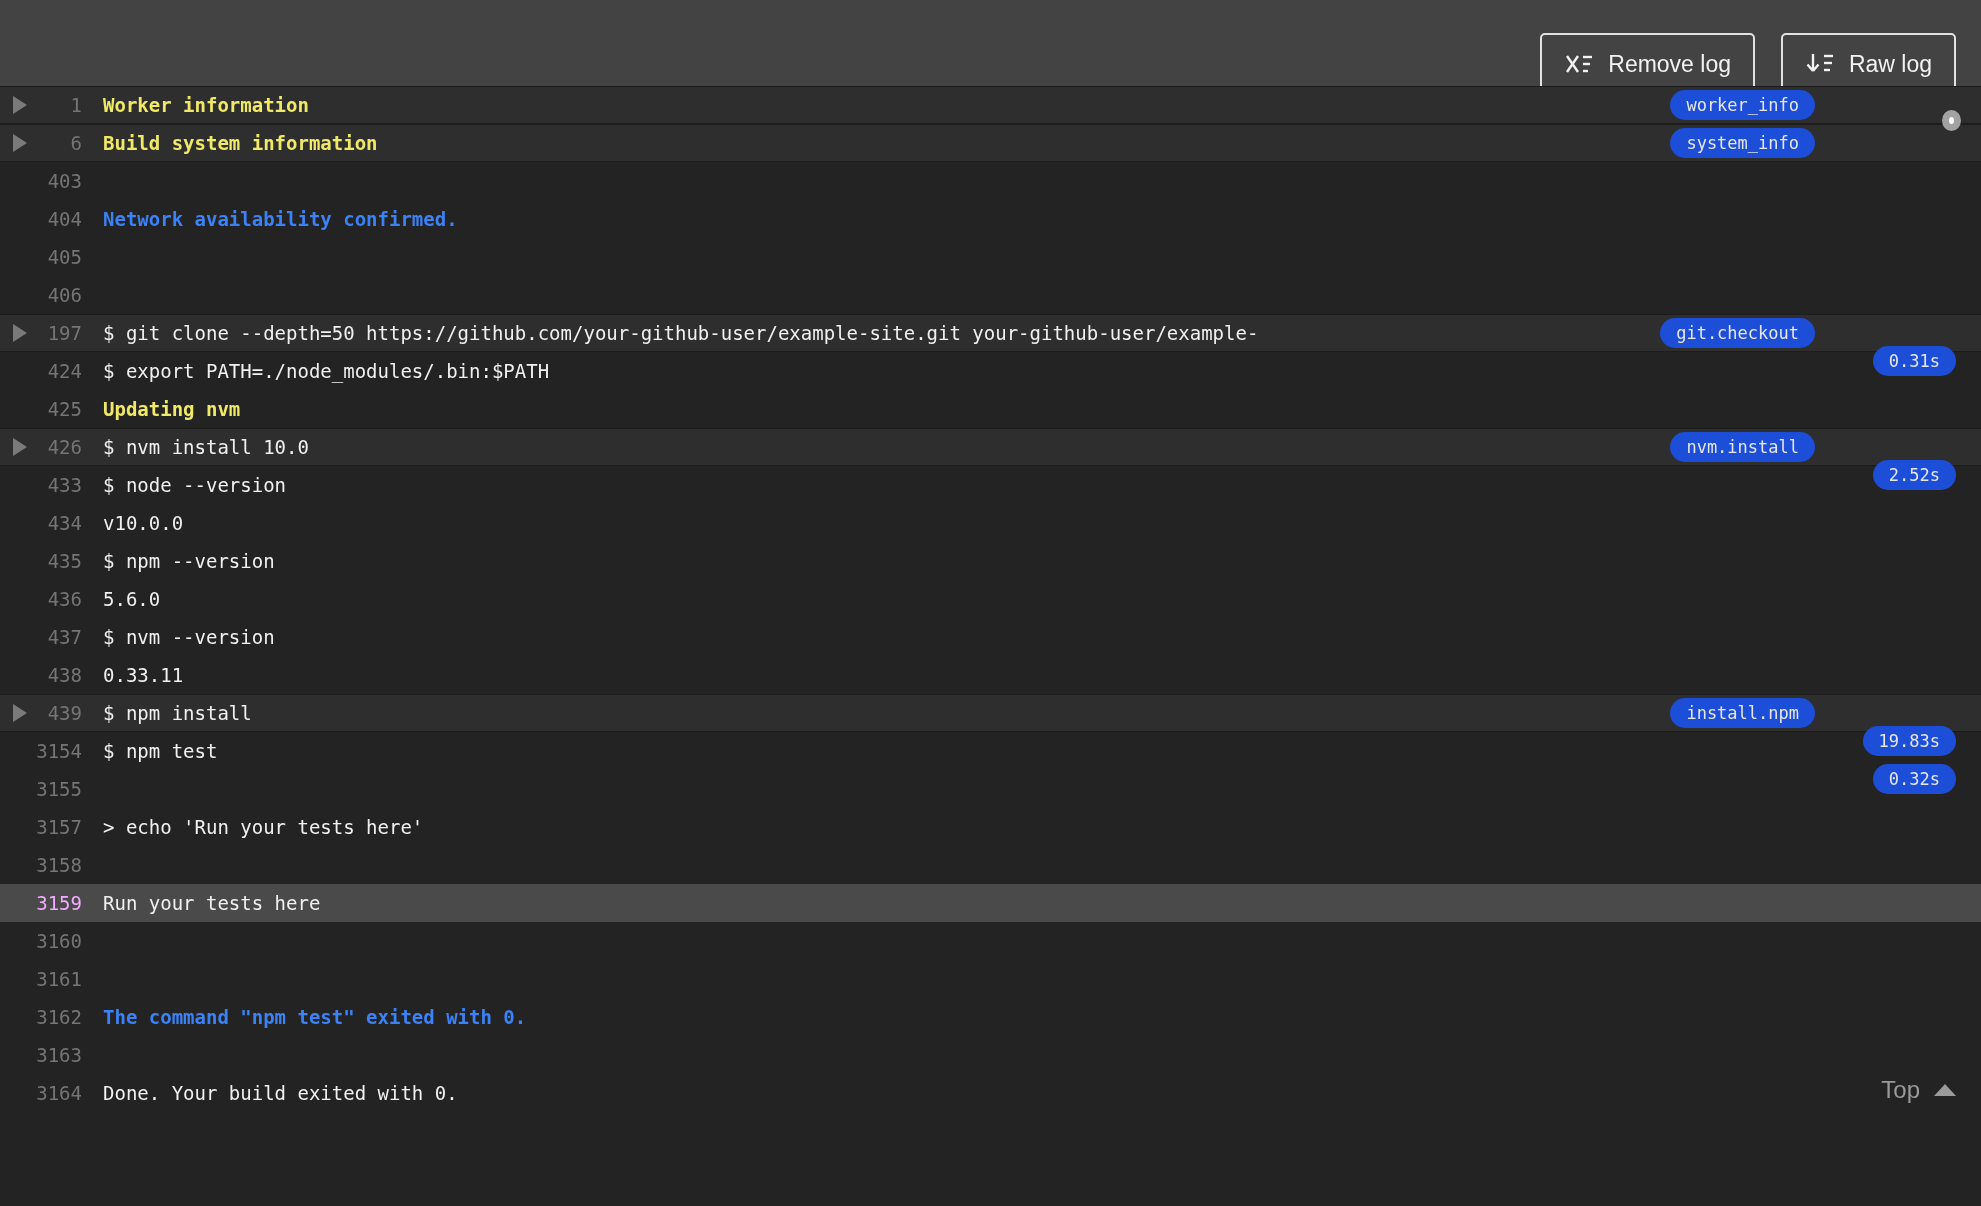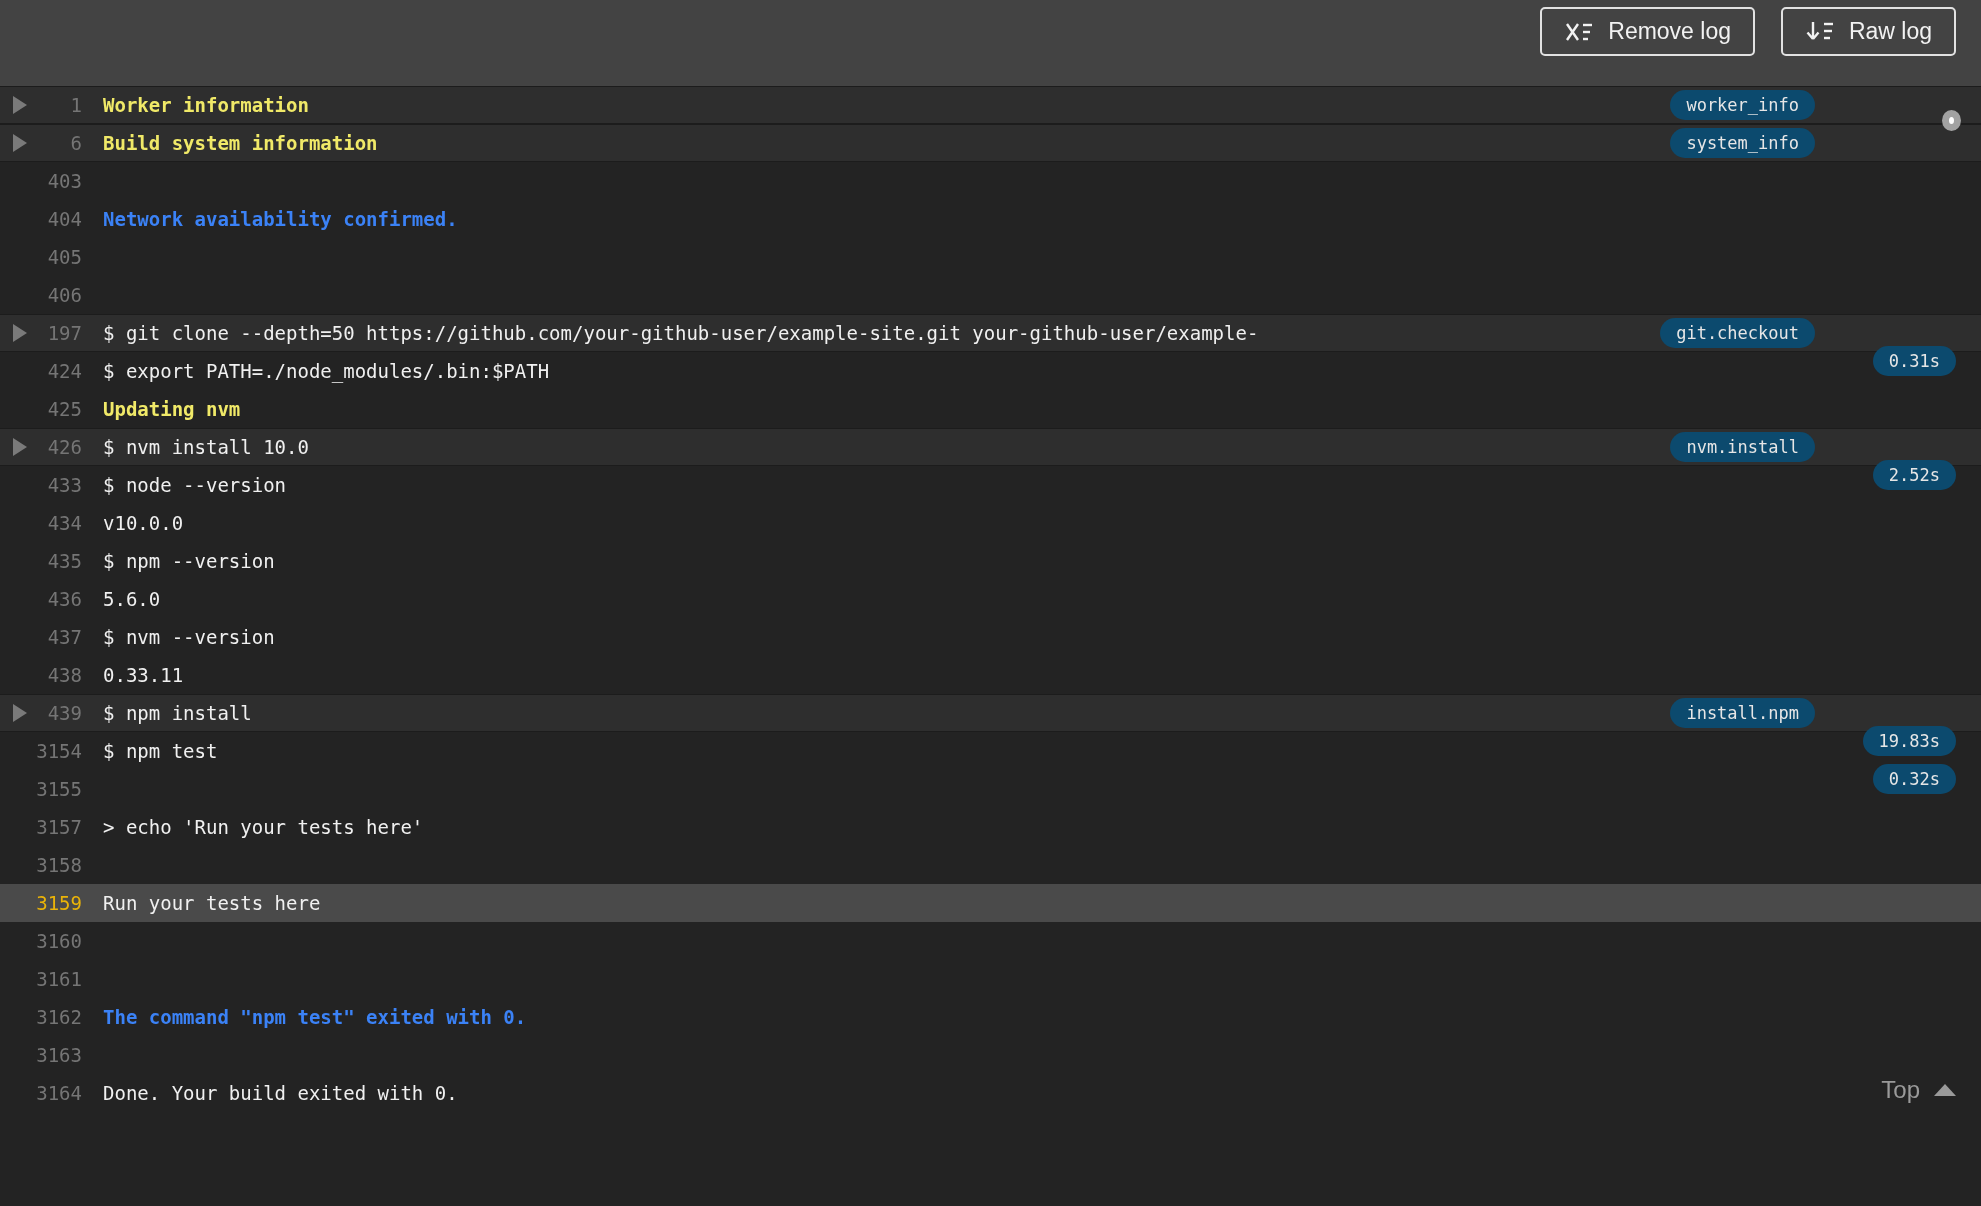--- a/index.html
+++ b/index.html
@@ -12,22 +12,22 @@
     position: relative;
   }
 
   
   .toolbar {
     height: 86px;
     background: #434343;
     position: relative;
   }
   .tb-btn {
-    position: absolute; top: 7px;
-    height: 49px;
+    position: absolute; top: 33px;
+    height: 62px;
     display: flex; align-items: center; gap: 14px;
     padding: 0 22px;
     background: transparent;
     border: 2px solid #e2e2e2;
     border-radius: 5px;
     color: #f2f2f2;
     font-family: "Liberation Sans", sans-serif;
     font-size: 23px;
     cursor: pointer;
     white-space: nowrap;
@@ -48,21 +48,21 @@
     line-height: 38px;
     font-size: 19px;
     color: #f0f0f0;
     white-space: pre;
   }
   .row.fold {
     background: #2e2e2e;
     box-shadow: inset 0 1px 0 #1c1c1c, inset 0 -1px 0 #1c1c1c;
   }
   .row.selected { background: #4a4a4a; }
-  .row.selected .num { color: #eab308; }
+  .row.selected .num { color: #f0abfc; }
 
   .fold-arrow {
     position: absolute; left: 13px; top: 10px;
     width: 0; height: 0;
     border-left: 14px solid #7a7a7a;
     border-top: 9px solid transparent;
     border-bottom: 9px solid transparent;
   }
   .num {
     display: inline-block;
@@ -75,21 +75,21 @@
   .txt { margin-left: 21px; }
   .c-yellow { color: #f0e968; }
   .c-green  { color: #3b82f6; }
   .b { font-weight: bold; }
 
   .badge {
     position: absolute; top: 4px;
     height: 30px; line-height: 30px;
     padding: 0 16px;
     border-radius: 15px;
-    background: #0c4a6e;
+    background: #1d4ed8;
     color: #e6e6e6;
     font-size: 17px;
     font-family: "DejaVu Sans Mono", monospace;
   }
   .badge.stage { right: 166px; }
   .badge.dur   { right: 25px; margin-top: 28px;  }
 
   .scroll-knob {
     position: absolute;
     top: 24px; right: 20px;

